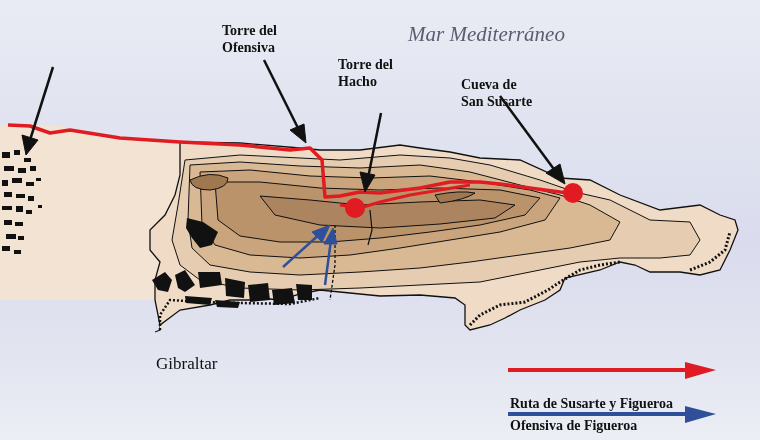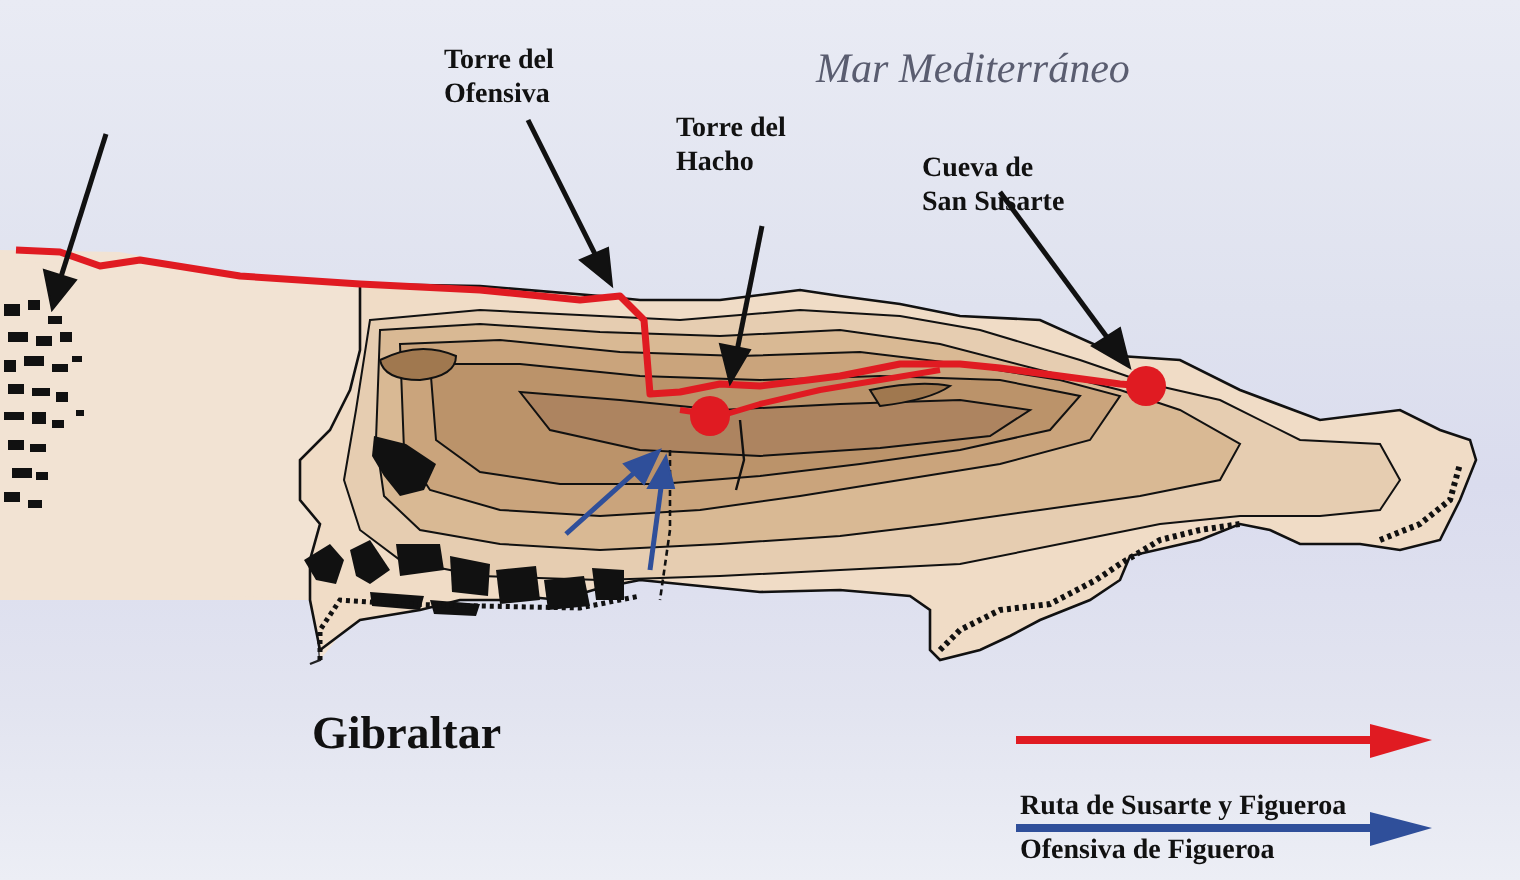--- a/index.html
+++ b/index.html
@@ -2,21 +2,21 @@
 <html><head>
 <meta charset="utf-8">
 <style>
   html, body { margin:0; padding:0; }
   body { width:760px; height:440px; overflow:hidden; background:#e6e8f2; }
   #map { position:relative; width:760px; height:440px;
     background: linear-gradient(180deg, #e9ebf4 0%, #dfe2ef 35%, #dadcee 55%, #e2e4f0 80%, #eceef5 100%); }
   #map svg { position:absolute; left:0; top:0; }
   .lbl { position:absolute; font-family:"Liberation Serif", "DejaVu Serif", serif; font-weight:bold; color:#111; font-size:14px; line-height:17px; }
   .sea { position:absolute; font-family:"Liberation Serif", "DejaVu Serif", serif; font-style:italic; color:#5a5d70; font-size:21px;margin-top:10px; }
-  .city { position:absolute; font-family:"Liberation Serif", "DejaVu Serif", serif; font-weight:bold; color:#111; font-size:23px; }
+  .city { position:absolute; font-family:"Liberation Serif", "DejaVu Serif", serif; font-weight:normal; color:#111; font-size:17px; }
   .legend-text { position:absolute; font-family:"Liberation Serif", "DejaVu Serif", serif; font-weight:bold; color:#111; font-size:14px; white-space:nowrap; }
 </style>
 </head>
 <body>
 
 <div id="map">
 
   <svg width="760" height="440" viewBox="0 0 760 440">
 
     <path d="M0,125 L60,126 L120,138 L180,142 L178,160 L170,190 L160,215 L150,235 L135,250 L110,262 L80,268 L40,272 L0,274 Z" fill="#f2e3d3"></path>

